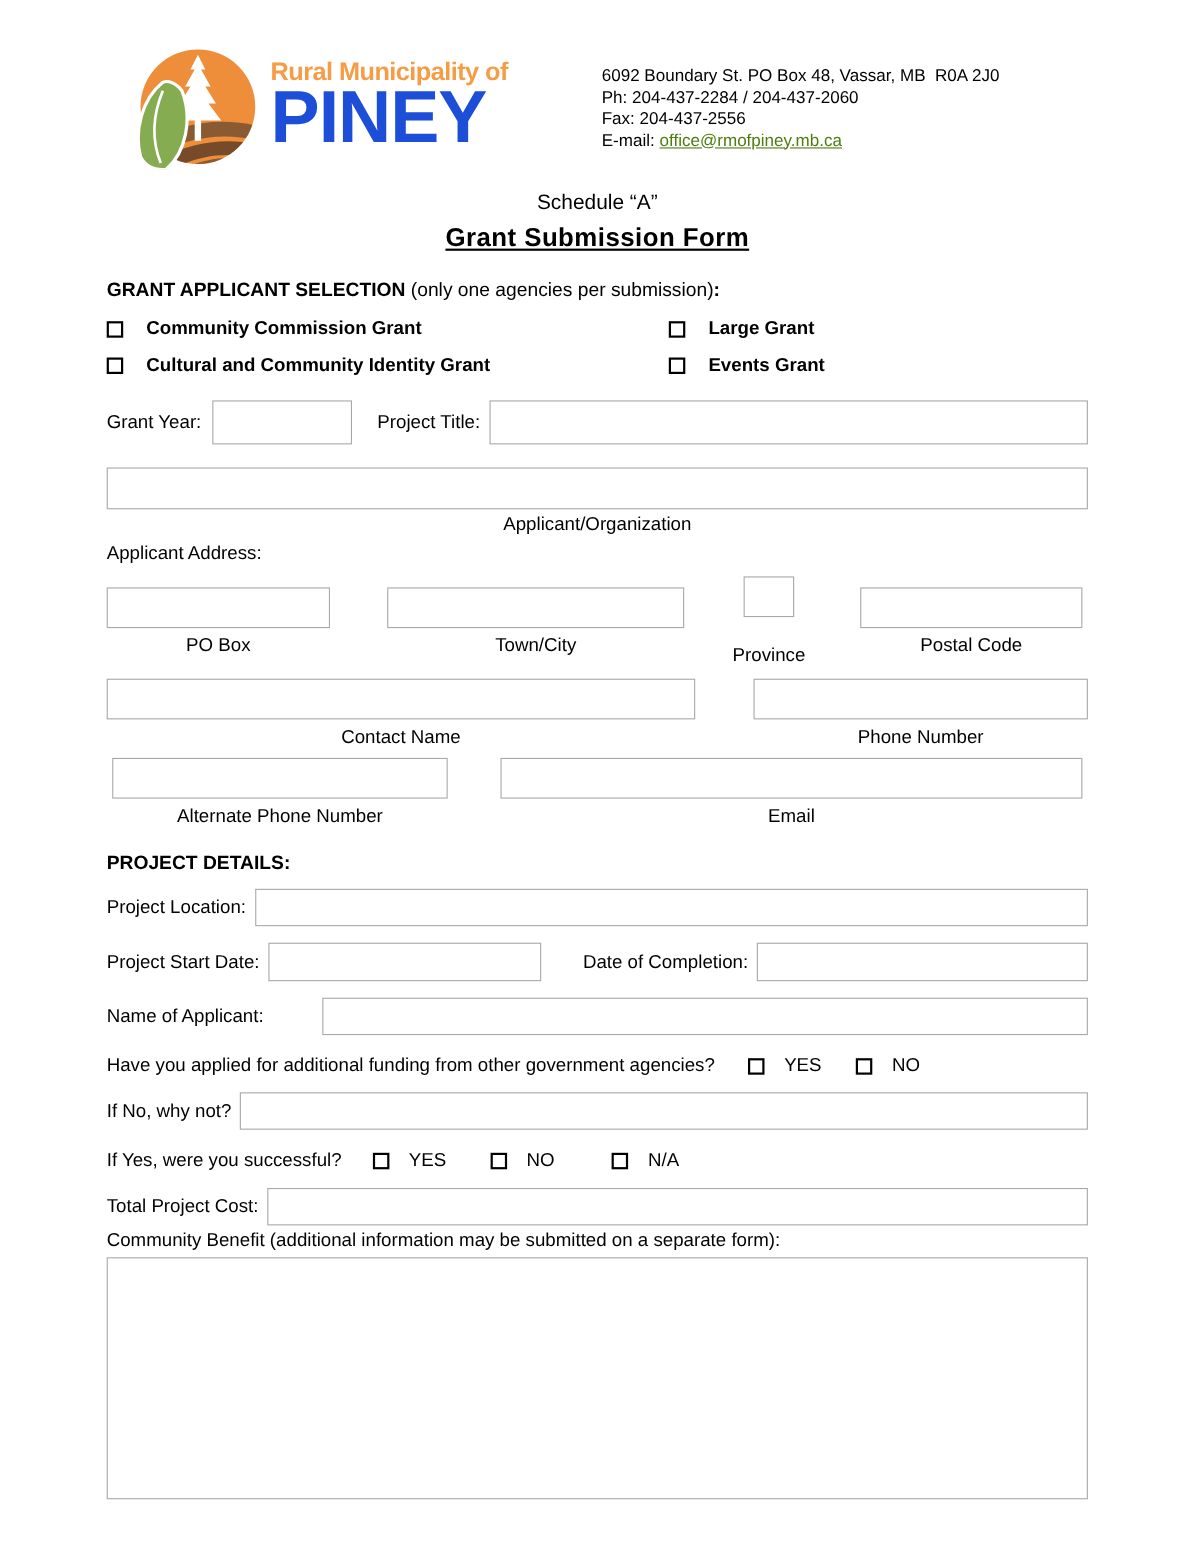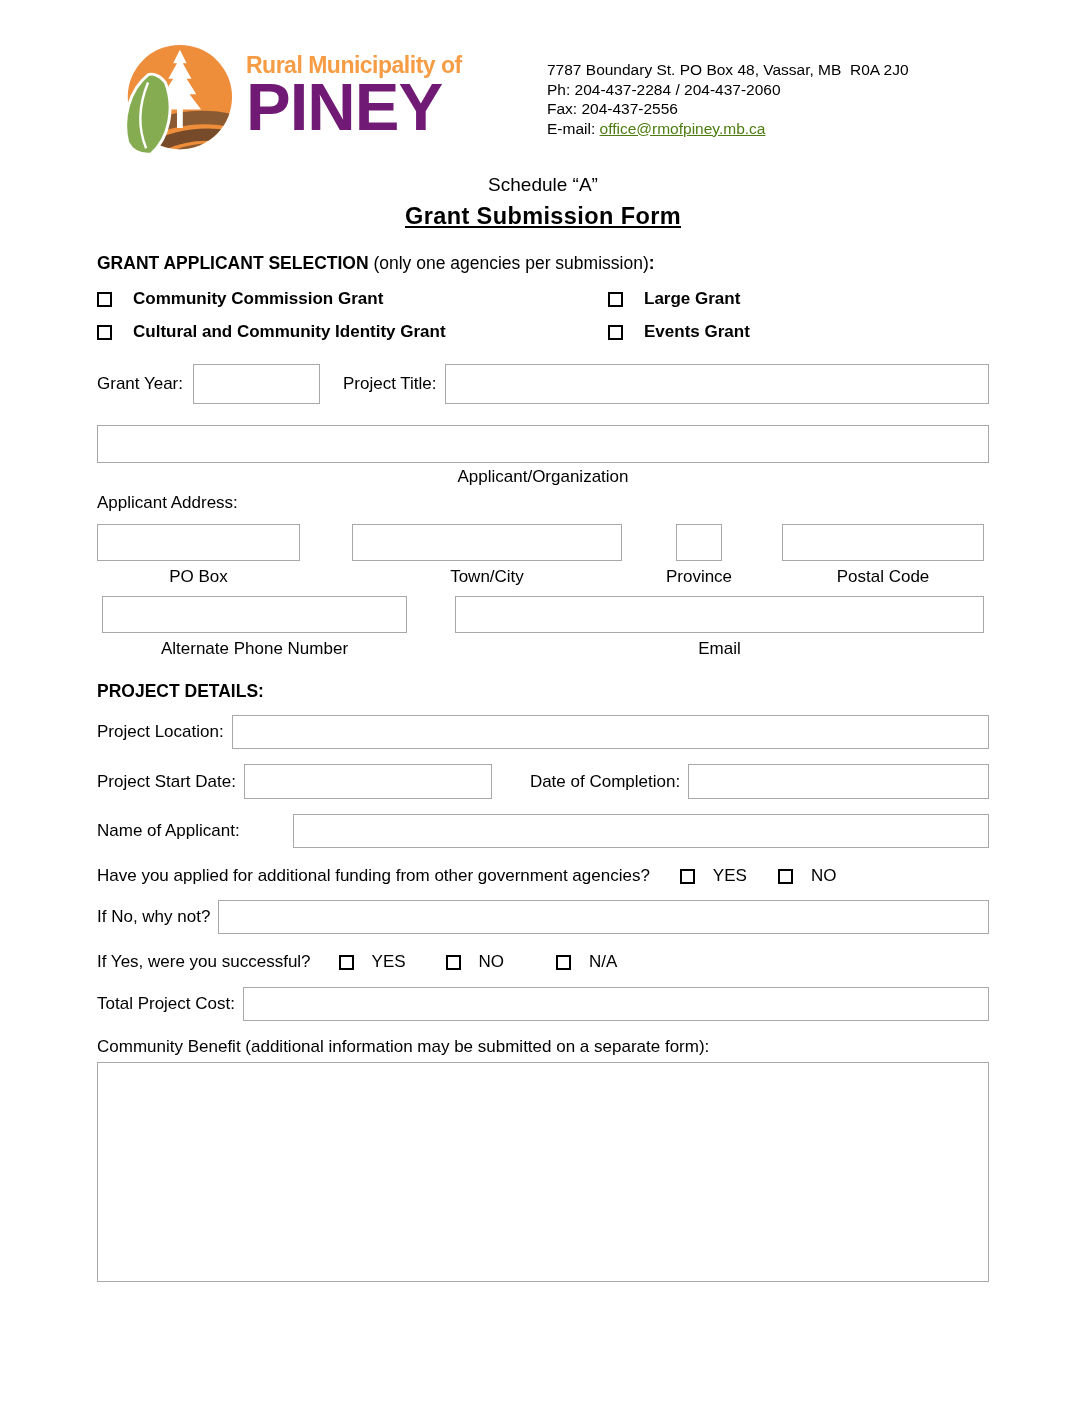--- a/index.html
+++ b/index.html
@@ -9,21 +9,21 @@
     font-family:"Liberation Sans", sans-serif; font-size:17px;
   }
   .content { margin-left:97px; width:892px; }
 
   
   .header { display:flex; padding-top:42px; margin-left:118px; }
   .logo-wrap { display:flex; width:429px; }
   .logo-svg { width:118px; height:112px; flex:none; }
   .wordmark { margin-left:10px; padding-top:10px; }
   .wordmark-line1 { color:#F59C44; font-weight:bold; font-size:23px; line-height:26px; letter-spacing:-0.5px; }
-  .wordmark-line2 { color:#701a75; font-weight:bold; font-size:67px; line-height:58px; letter-spacing:-1px; }
+  .wordmark-line2 { color:#1d4ed8; font-weight:bold; font-size:67px; line-height:58px; letter-spacing:-1px; }
   .addr-block { padding-top:18px; font-size:15.5px; line-height:19.5px; }
   .addr-line1 { white-space:pre; }
   .email-link { color:#4d7c0f; text-decoration:underline; cursor:pointer; }
 
   
   .schedule-title { text-align:center; font-size:19px; margin-top:20px; }
   .form-title { text-align:center; font-size:23.5px; font-weight:bold; text-decoration:underline; margin-top:7px; letter-spacing:0.4px; }
 
   
   .sel-heading { margin-top:23px; font-size:17.5px; }
@@ -48,21 +48,21 @@
   .pt-box { flex:1; height:40px; margin-left:8px; }
 
   .org-box { margin-top:21px; width:100%; height:38px; display:block; }
   .org-label { text-align:center; margin-top:4px; }
   .aa-label { margin-top:6px; }
 
   .addr-row { margin-top:11px; }
   .addr-row .fbox { width:100%; }
   .col-pobox { width:203px; margin-right:52px; }
   .col-town { width:270px; margin-right:54px; }
-  .col-prov { width:46px; margin-right:60px; }
+  .col-prov { width:46px; margin-right:60px;gap:19px; }
   .col-postal { width:202px; }
 
   .contact-row { margin-top:11px; }
   .col-contact { width:535px; margin-right:53px; }
   .col-phone { width:304px; }
 
   .alt-row { margin-top:9px; }
   .col-alt { width:305px; margin-left:5px; margin-right:48px; }
   .col-email { width:529px; }
 
@@ -78,21 +78,21 @@
   .q-row { margin-top:18px; }
   .q-cb1 { margin-left:30px; }
   .q-opt { margin-left:18px; }
   .q-cb2 { margin-left:31px; }
   .y-cb1 { margin-left:28px; }
   .y-cb2 { margin-left:40px; }
   .y-cb3 { margin-left:52px; }
   .ifno-row { margin-top:14px; }
   .tc-row { margin-top:15px; }
 
-  .cb-benefit-label { margin-top:16px; }
+  .cb-benefit-label { margin-top:4px; }
   .benefit-box {
     display:block; margin-top:5px; width:100%; height:220px; resize:none;
     border:1px solid #A8A8A8; background:#fff;
     font-family:"Liberation Sans",sans-serif; font-size:16px; padding:6px; outline:none;
   }
 </style>
 </head>
 <body>
 
 <div class="page">
@@ -114,21 +114,21 @@
         <path d="M64,8 L71,22 L67,22 L76,38 L71,38 L81,54 L74,54 L86,70 L67,70 L67,89 L61,89 L61,70 L42,70 L54,54 L47,54 L57,38 L52,38 L61,22 L57,22 Z" fill="#ffffff"></path>
         <path d="M31,34 C11,50 4,80 10,104 C14,112 22,117 34,116 C53,100 59,68 49,42 C43,34 35,32 31,34 Z" fill="#86AC52" stroke="#ffffff" stroke-width="3"></path>
         <path d="M31,42 C22,64 20,88 29,110" fill="none" stroke="#ffffff" stroke-width="2.5"></path>
       </svg>
       <div class="wordmark">
         <div class="wordmark-line1">Rural Municipality of</div>
         <div class="wordmark-line2">PINEY</div>
       </div>
     </div>
     <div class="addr-block">
-      <div class="addr-line1">7787 Boundary St. PO Box 48, Vassar, MB  R0A 2J0</div>
+      <div class="addr-line1">6092 Boundary St. PO Box 48, Vassar, MB  R0A 2J0</div>
       <div>Ph: 204-437-2284 / 204-437-2060</div>
       <div>Fax: 204-437-2556</div>
       <div><span>E-mail: </span><span class="email-link">office@rmofpiney.mb.ca</span></div>
     </div>
   </div>
 
   <div class="content">
 
     <div class="schedule-title">Schedule “A”</div>
     <div class="form-title">Grant Submission Form</div>
@@ -177,20 +177,30 @@
       <div class="col col-prov">
         <input class="fbox" value="" style="">
         <div class="under-label">Province</div>
       </div>
       <div class="col col-postal">
         <input class="fbox" value="" style="">
         <div class="under-label">Postal Code</div>
       </div>
     </div>
 
+    <div class="row contact-row">
+      <div class="col col-contact">
+        <input class="fbox" style="width: 100%;" value="">
+        <div class="under-label">Contact Name</div>
+      </div>
+      <div class="col col-phone">
+        <input class="fbox" style="width: 100%;" value="">
+        <div class="under-label">Phone Number</div>
+      </div>
+    </div>
 
     <div class="row alt-row">
       <div class="col col-alt">
         <input class="fbox" style="width: 100%;" value="">
         <div class="under-label">Alternate Phone Number</div>
       </div>
       <div class="col col-email">
         <input class="fbox" style="width: 100%;" value="">
         <div class="under-label">Email</div>
       </div>

